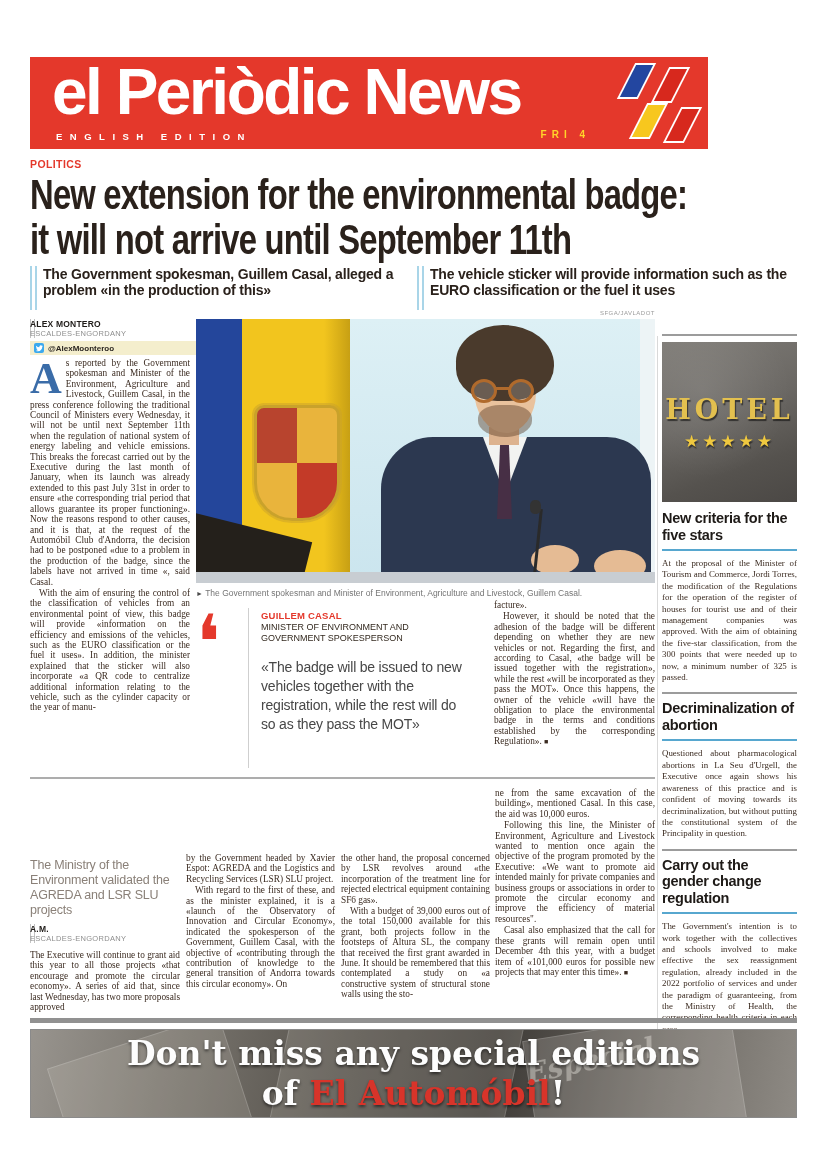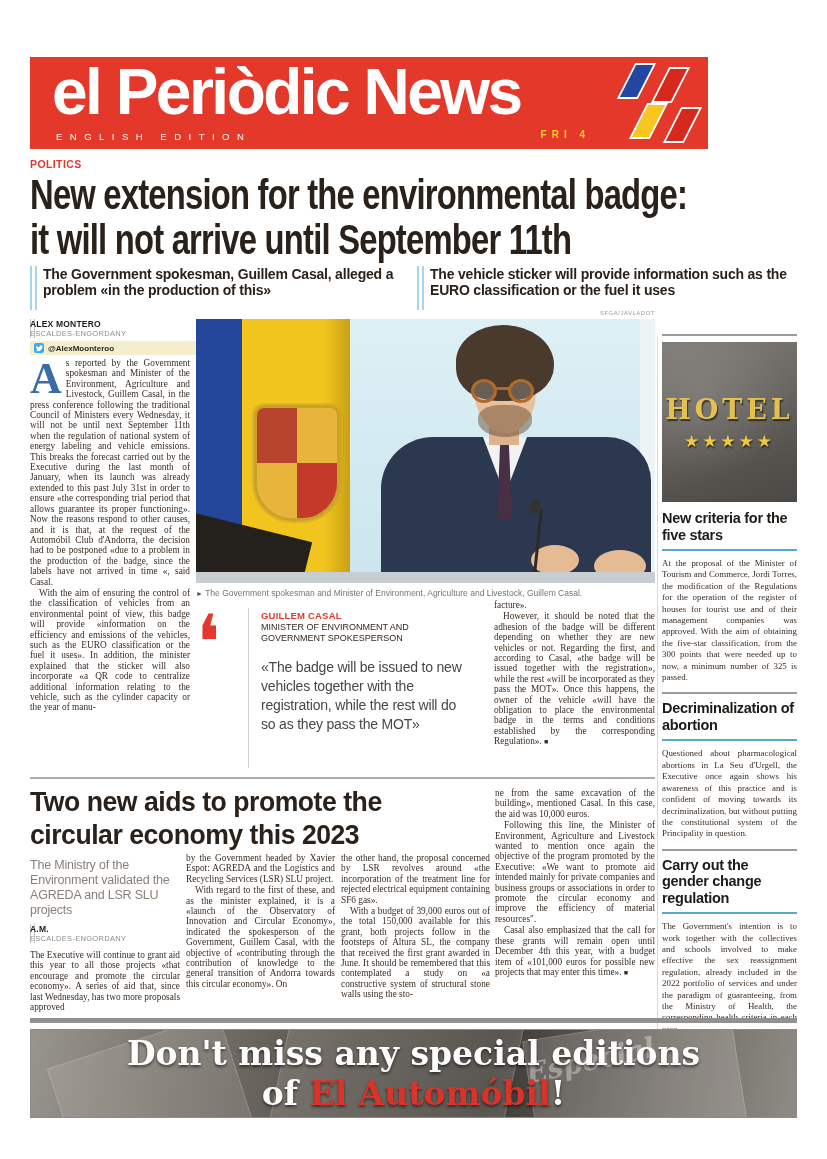--- a/index.html
+++ b/index.html
@@ -4,21 +4,21 @@
 <style>
   * { box-sizing: border-box; margin: 0; padding: 0; }
   html,body { background:#fff; }
   body { width:827px; height:1159px; position:relative; font-family:"Liberation Sans",sans-serif; }
   .page { position:absolute; inset:0; width:827px; height:1159px; background:#fff; overflow:hidden; }
   .abs { position:absolute; }
 
   
   .masthead { left:30px; top:57px; width:678px; height:92px; background:#E4382B; }
   .mast-title { position:absolute; left:22px; top:0px; font-weight:bold; font-size:64px; line-height:70px; letter-spacing:-2.5px; color:#fff; white-space:nowrap; }
-  .mast-edition { position:absolute; left:26px; bottom:7px; font-weight:normal; font-size:9.5px; letter-spacing:7.5px; color:#fff; }
+  .mast-edition { position:absolute; left:26px; bottom:7px; font-weight:bold; font-size:9.5px; letter-spacing:7.5px; color:#fff; }
   .mast-date { position:absolute; right:118px; bottom:9px; font-weight:bold; font-size:10px; letter-spacing:5px; color:#FFD42A; }
   .mast-logo { position:absolute; right:12px; top:6px; width:78px; height:80px; }
   .mast-logo i { position:absolute; width:17px; height:32px; transform:skewX(-27deg); box-shadow:0 0 0 2px #fff; }
   .lb1 { left:10px; top:2px;  background:#2346A0; }
   .lb2 { left:44px; top:6px;  background:#D7281D; }
   .lb3 { left:22px; top:42px; background:#F7C71E; }
   .lb4 { left:56px; top:46px; background:#D7281D; }
 
   
   .kicker { left:30px; top:158px; font-weight:bold; font-size:10.5px; letter-spacing:.4px; color:#E4382B; }
@@ -205,24 +205,20 @@
     </div>
   </div>
 
   <div class="abs lead-col2 bodytext">
     <p>facture».</p>
     <p><span>However, it should be noted that the adhesion of the badge will be different depending on whether they are new vehicles or not. Regarding the first, and according to Casal, «the badge will be issued together with the registration», while the rest «will be incorporated as they pass the MOT». Once this happens, the owner of the vehicle «will have the obligation to place the environmental badge in the terms and conditions established by the corresponding Regulation».</span> <span class="endmark">■</span></p>
   </div>
 
   <div class="abs divider1"></div>
 
-  <h2 class="abs art2-headline">
-    <span class="hl2">Two new aids to promote the</span>
-    <span class="hl2">circular economy this 2023</span>
-  </h2>
   <div class="abs standfirst">The Ministry of the Environment validated the AGREDA and LSR SLU projects</div>
   <div class="abs byline2 vbars">
     <div class="by-name">A.M.</div>
     <div class="by-loc">ESCALDES-ENGORDANY</div>
   </div>
   <div class="abs a2c1 bodytext">
     <p>The Executive will continue to grant aid this year to all those projects «that encourage and promote the circular economy». A series of aid that, since last Wednesday, has two more proposals approved</p>
   </div>
   <div class="abs a2c2 bodytext">
     <p>by the Government headed by Xavier Espot: AGREDA and the Logistics and Recycling Services (LSR) SLU project.</p>

